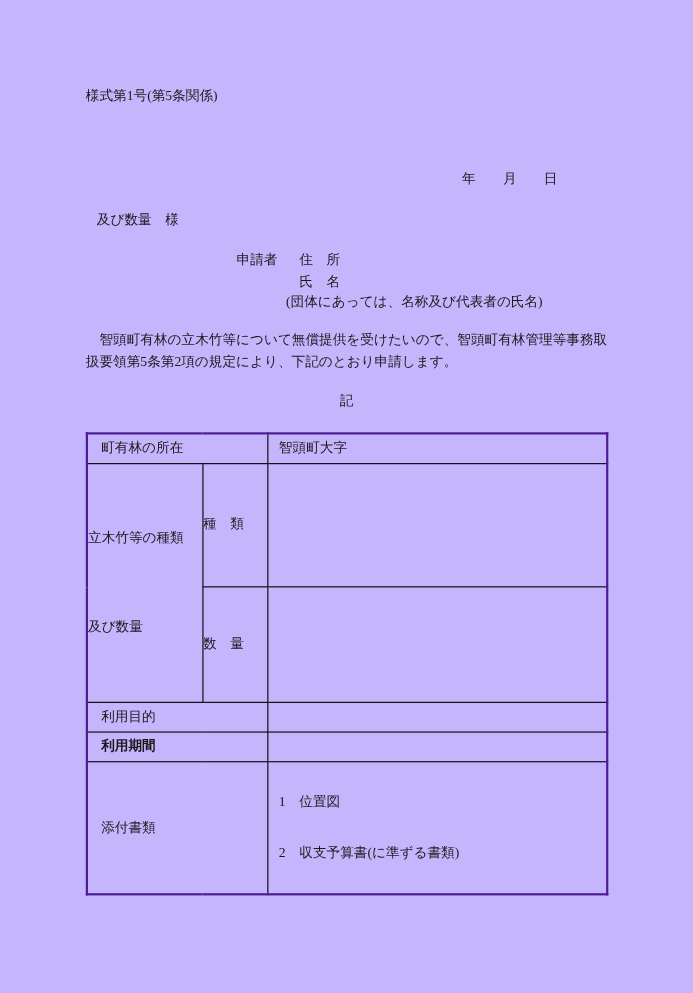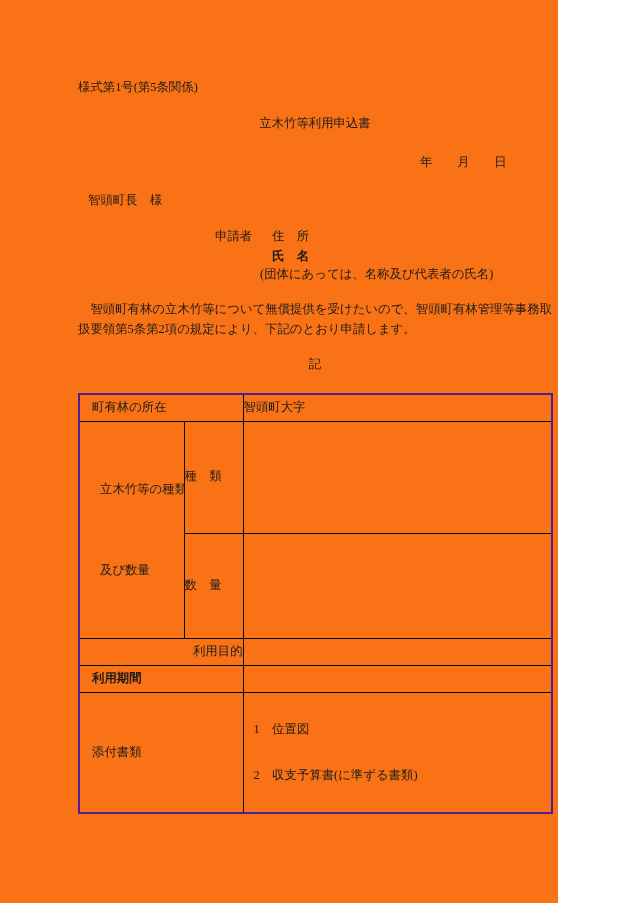--- a/index.html
+++ b/index.html
@@ -4,38 +4,38 @@
 <style>
   * { margin: 0; padding: 0; box-sizing: border-box; }
   html, body { background: #ffffff; }
   body {
     width: 630px;
     height: 903px;
     font-family: "Liberation Serif", "DejaVu Serif", serif;
   }
   .page {
     position: relative;
-    width: 558px;
+    width: 630px;
     height: 903px;
-    background: #f97316;
+    background: #c4b5fd;
     color: #1a1a1a;
     font-size: 12.4px;
     line-height: 1.1;
     overflow: hidden;
   }
   .abs { position: absolute; white-space: pre; }
 
   .form-no   { left: 78px;  top: 81px; }
   .doc-title { left: 0; width: 630px; top: 117px; text-align: center; font-weight: normal; font-size: 12.4px; }
   .date-line { left: 420px; top: 156px; }
   .recipient { left: 88px;  top: 194px; }
 
   .applicant-label { left: 215px; top: 230px; }
   .address-label   { left: 272px; top: 230px; }
-  .name-label      { left: 272px; top: 250px; font-weight: bold; }
+  .name-label      { left: 272px; top: 250px; }
   .applicant-note  { left: 260px; top: 268px; }
 
   .body-line-1 { left: 78px; top: 303px; }
   .body-line-2 { left: 78px; top: 323px; }
 
   .section-marker { left: 0; width: 630px; top: 358px; text-align: center; }
 
   table.apptable {
     position: absolute;
     left: 78px;
@@ -49,43 +49,42 @@
     border: 1px solid #000;
     font-size: 12.4px;
     color: #1a1a1a;
     vertical-align: middle;
     overflow: hidden;
     white-space: pre;
   }
   .row-location   td { height: 27px; }
   .row-species    td { height: 28px; }
   .row-quantity   td { height: 26px; }
-  .row-purpose    td { height: 27px; text-align: right; }
+  .row-purpose    td { height: 27px; }
   .row-period     td { height: 27px; font-weight: bold; }
   .row-attachment td { height: 40px; }
 
   .label-cell { padding-left: 12px; }
   .sub-cell   { text-align: left; }
-  .value-cell { }
-  .group-label-cell { padding-left: 20px; line-height: 27px; }
+  .value-cell { padding-left: 10px; }
+  .group-label-cell { padding-left: 0; line-height: 27px; }
   .attach-cell { padding-left: 10px; }
   .attach-cell div { line-height: 19px; }
 </style>
 </head>
 <body>
 
 <div class="page">
 
   <div class="abs form-no">様式第1号(第5条関係)</div>
 
-  <div class="abs doc-title">立木竹等利用申込書</div>
 
   <div class="abs date-line">年　　月　　日</div>
 
-  <div class="abs recipient">智頭町長　様</div>
+  <div class="abs recipient">及び数量　様</div>
 
   <div class="abs applicant-label">申請者</div>
   <div class="abs address-label">住　所</div>
   <div class="abs name-label">氏　名</div>
   <div class="abs body-line-1">　智頭町有林の立木竹等について無償提供を受けたいので、智頭町有林管理等事務取</div>
 
   <div class="abs applicant-note">(団体にあっては、名称及び代表者の氏名)</div>
   <div class="abs body-line-2">扱要領第5条第2項の規定により、下記のとおり申請します。</div>
 
   <div class="abs section-marker">記</div>

